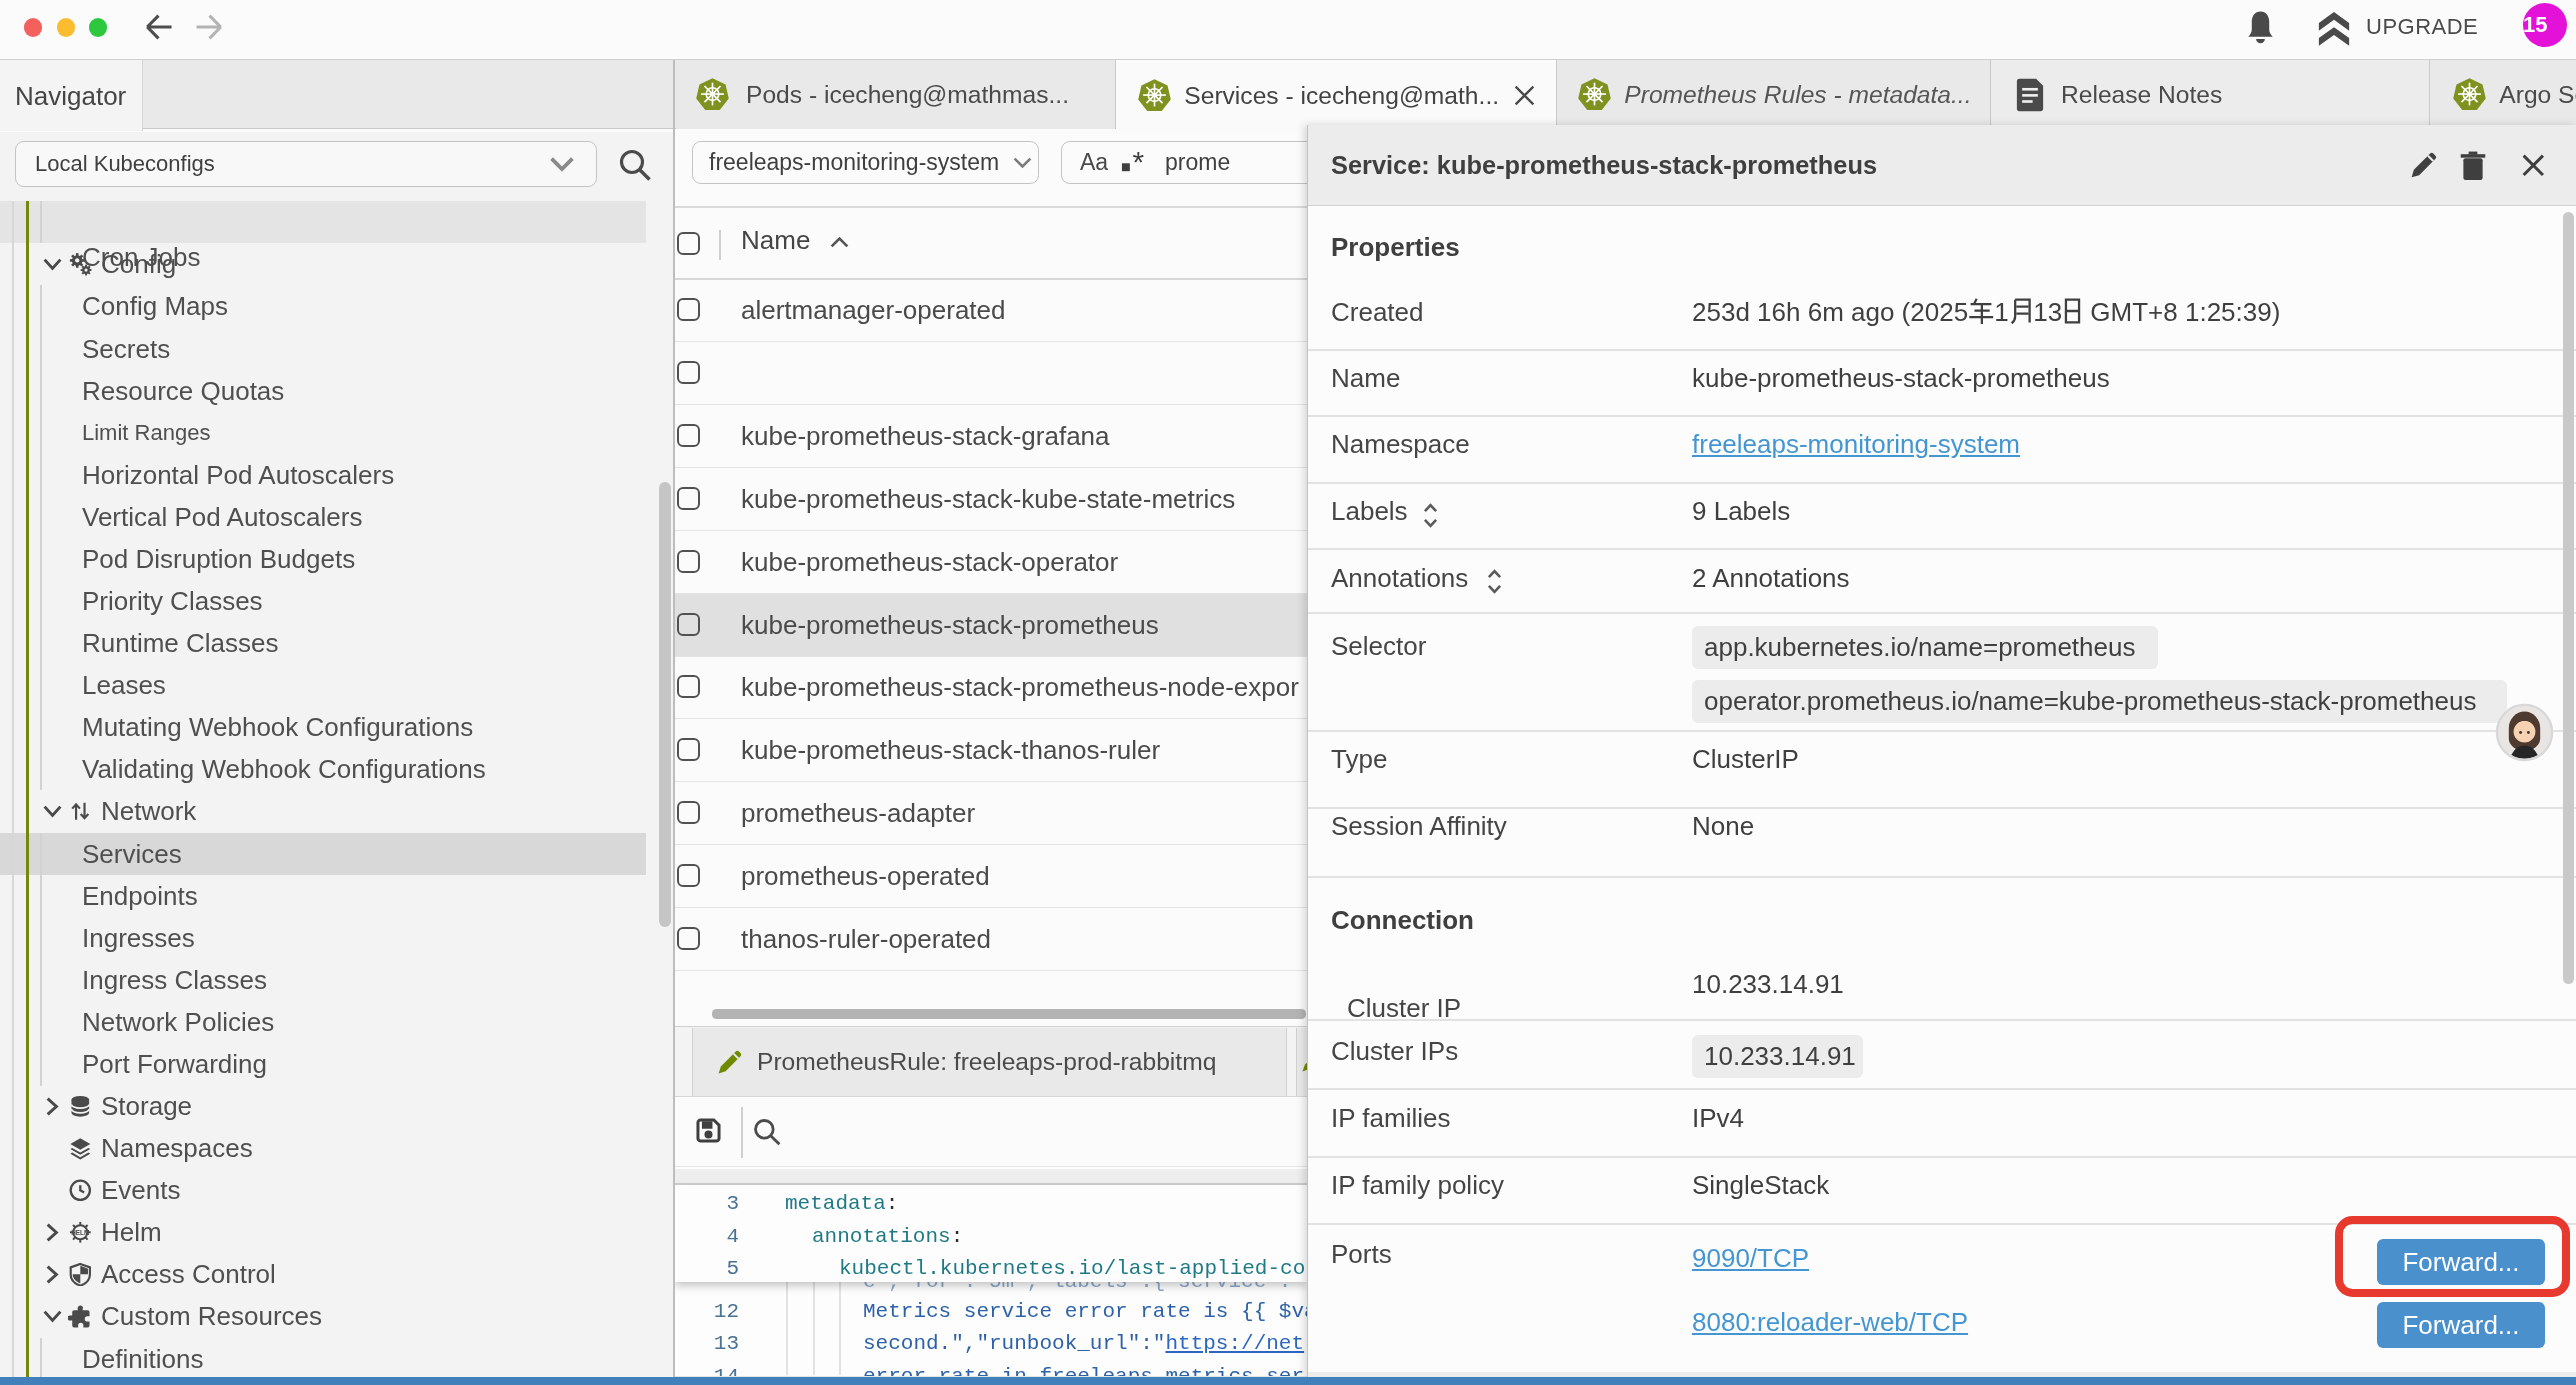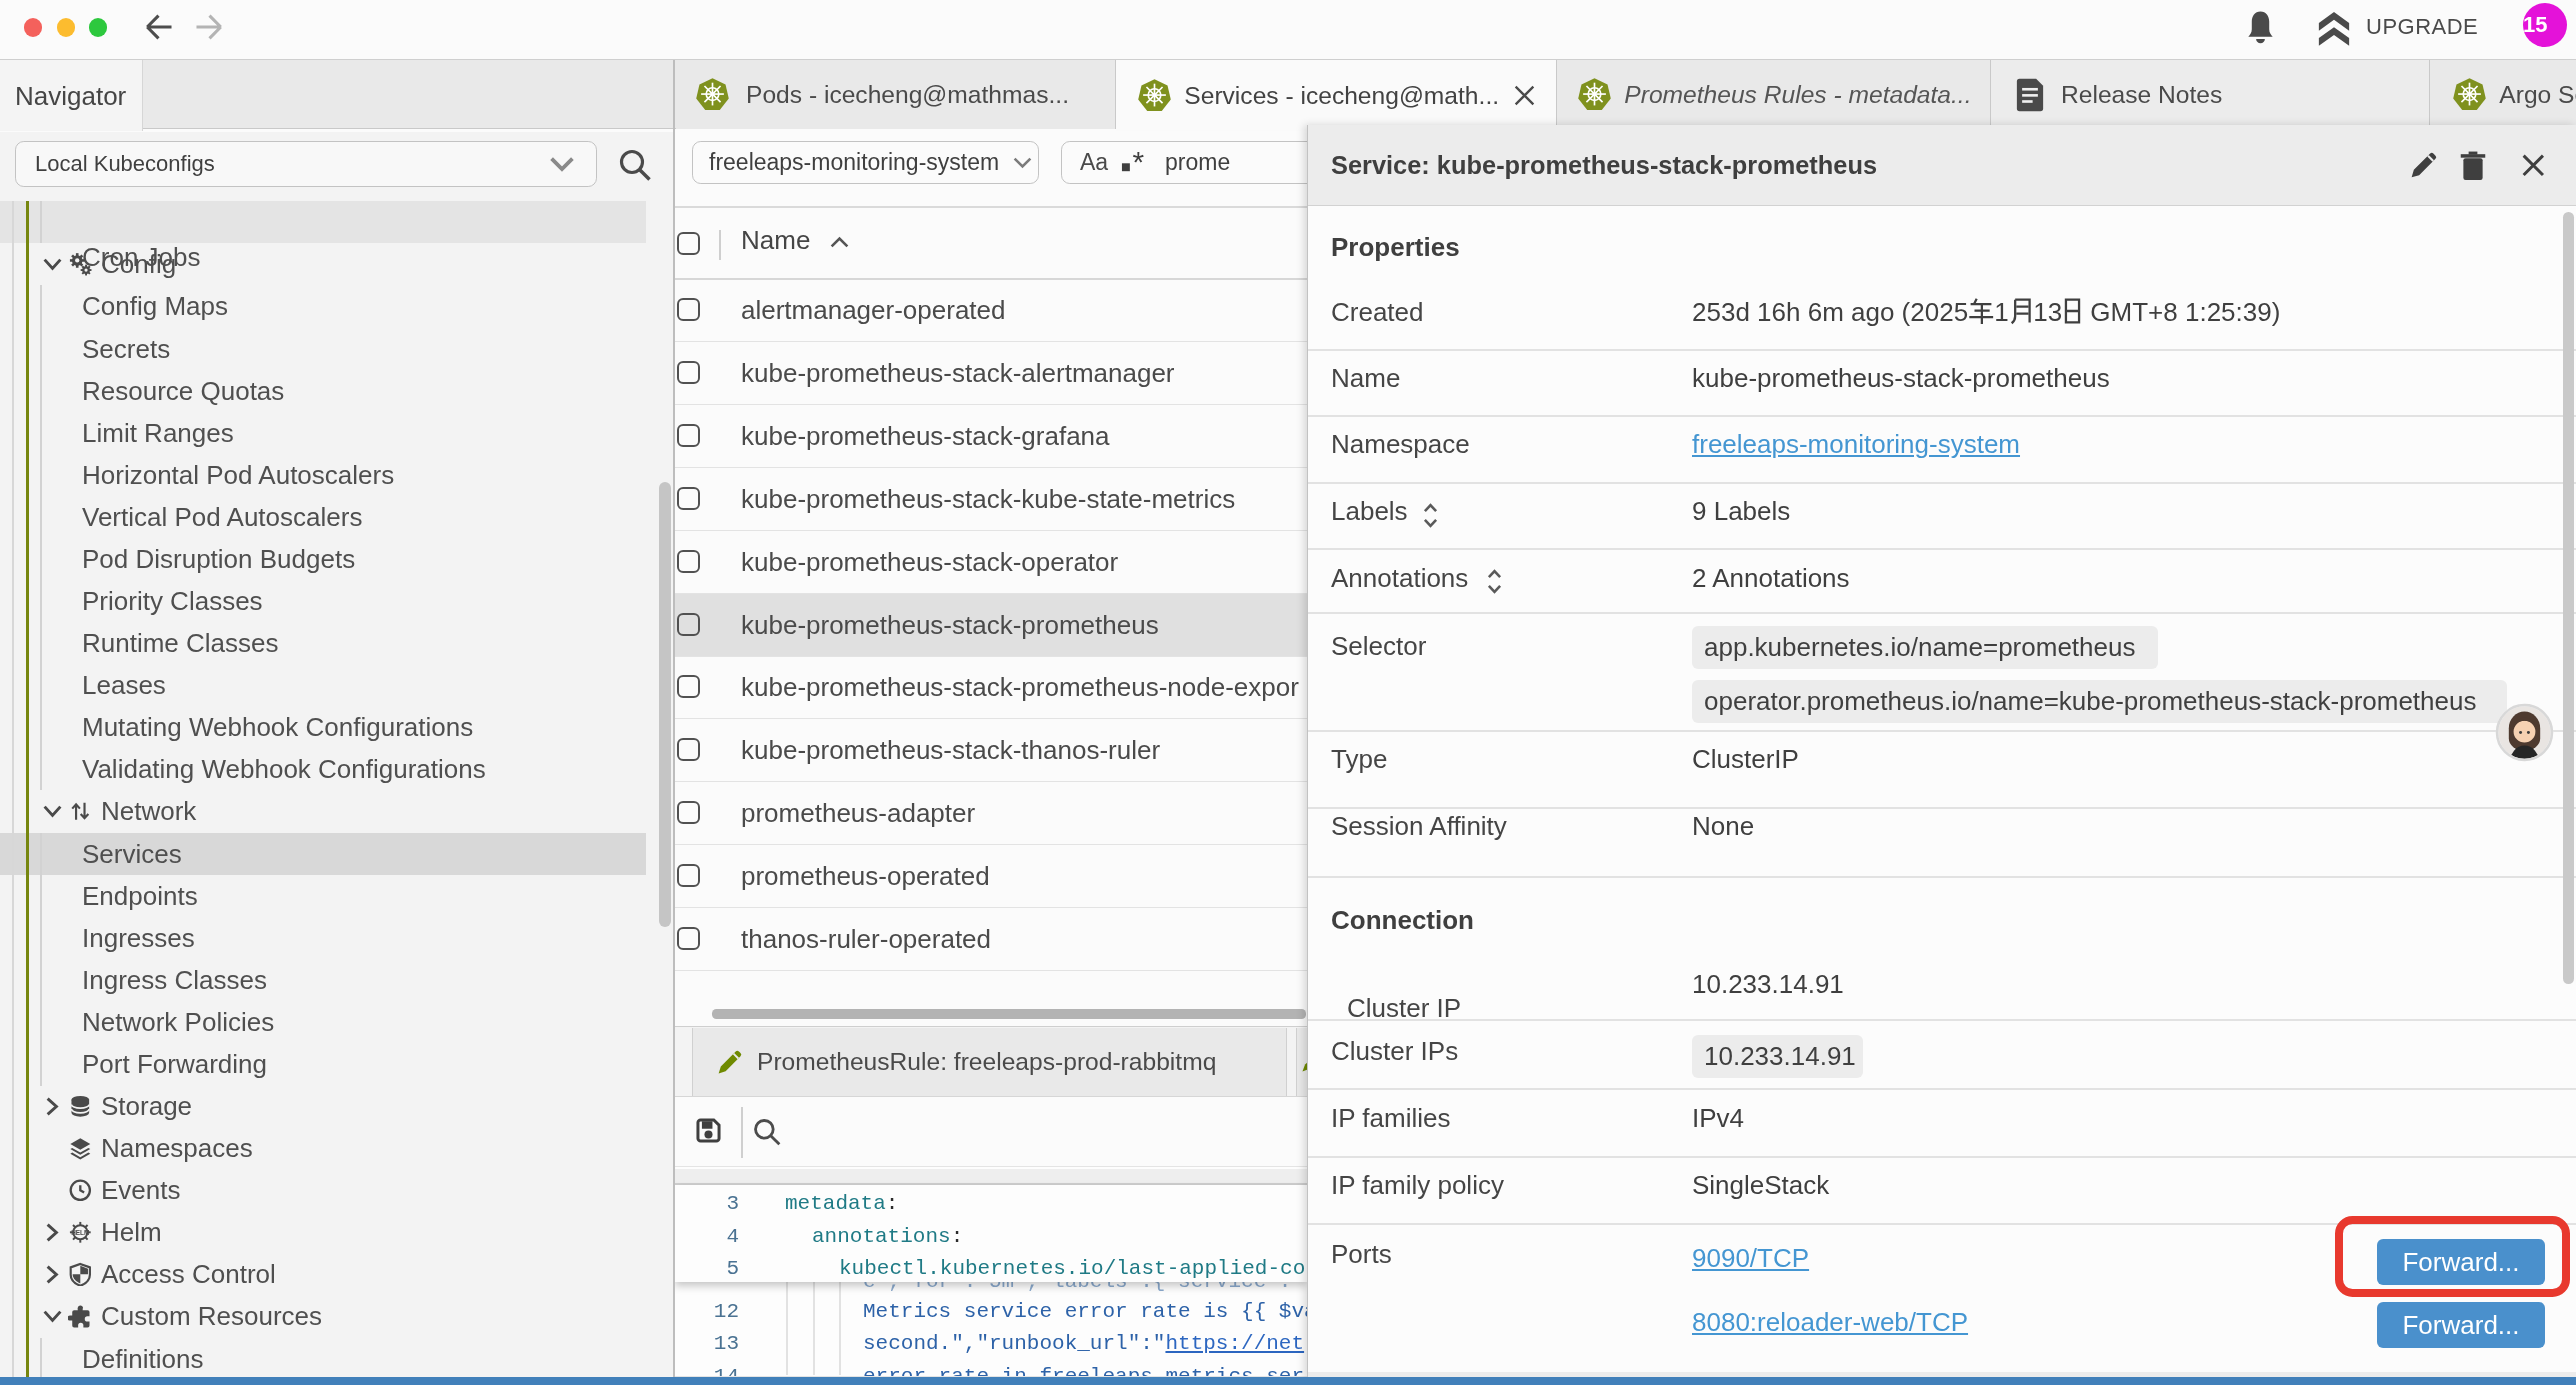--- a/index.html
+++ b/index.html
@@ -197,21 +197,21 @@
 <div class="abs" style="left:0;top:153px;width:673px;height:42px;">
       <span class="abs" style="left:82px;top:0;line-height:42px;font-size:26px;color:#4f4f4f;white-space:nowrap;">Config Maps</span>
     </div>
 <div class="abs" style="left:0;top:196px;width:673px;height:42px;">
       <span class="abs" style="left:82px;top:0;line-height:42px;font-size:26px;color:#4f4f4f;white-space:nowrap;">Secrets</span>
     </div>
 <div class="abs" style="left:0;top:238px;width:673px;height:42px;">
       <span class="abs" style="left:82px;top:0;line-height:42px;font-size:26px;color:#4f4f4f;white-space:nowrap;">Resource Quotas</span>
     </div>
 <div class="abs" style="left:0;top:280px;width:673px;height:42px;">
-      <span class="abs" style="left:82px;top:0;line-height:42px;font-size:26px;color:#4f4f4f;white-space:nowrap;">Limit Ranges</span>
+      <span class="abs" style="left:82px;top:0;line-height:42px;font-size:22px;color:#4f4f4f;white-space:nowrap;">Limit Ranges</span>
     </div>
 <div class="abs" style="left:0;top:322px;width:673px;height:42px;">
       <span class="abs" style="left:82px;top:0;line-height:42px;font-size:26px;color:#4f4f4f;white-space:nowrap;">Horizontal Pod Autoscalers</span>
     </div>
 <div class="abs" style="left:0;top:364px;width:673px;height:42px;">
       <span class="abs" style="left:82px;top:0;line-height:42px;font-size:26px;color:#4f4f4f;white-space:nowrap;">Vertical Pod Autoscalers</span>
     </div>
 <div class="abs" style="left:0;top:406px;width:673px;height:42px;">
       <span class="abs" style="left:82px;top:0;line-height:42px;font-size:26px;color:#4f4f4f;white-space:nowrap;">Pod Disruption Budgets</span>
     </div>
@@ -334,21 +334,20 @@
 <svg class="abs" style="left:154px;top:103px" width="21" height="14" viewBox="0 0 24 16">
       <path d="M3 13 L12 4 L21 13" stroke="#555" stroke-width="3" fill="none"></path>
     </svg>
 <div class="abs" style="left:0;top:146px;width:632px;height:1.8px;background:#d7d7d7;"></div>
 <div class="abs" style="left:0;top:147px;width:632px;height:63px;border-bottom:1.8px solid #e3e3e3;">
       <div class="abs" style="left:1.8px;top:19px;width:23px;height:23px;border:2.3px solid #515151;border-radius:6.1px;"></div>
       <span class="abs" style="left:66px;top:0;line-height:63px;font-size:26px;color:#4a4a4a;white-space:nowrap;">alertmanager-operated</span>
     </div>
 <div class="abs" style="left:0;top:210px;width:632px;height:63px;border-bottom:1.8px solid #e3e3e3;">
       <div class="abs" style="left:1.8px;top:19px;width:23px;height:23px;border:2.3px solid #515151;border-radius:6.1px;"></div>
-      <span class="abs" style="left:66px;top:0;line-height:63px;font-size:26px;color:#4a4a4a;white-space:nowrap;">kube-prometheus-stack-alertmanager</span>
     </div>
 <div class="abs" style="left:0;top:273px;width:632px;height:63px;border-bottom:1.8px solid #e3e3e3;">
       <div class="abs" style="left:1.8px;top:19px;width:23px;height:23px;border:2.3px solid #515151;border-radius:6.1px;"></div>
       <span class="abs" style="left:66px;top:0;line-height:63px;font-size:26px;color:#4a4a4a;white-space:nowrap;">kube-prometheus-stack-grafana</span>
     </div>
 <div class="abs" style="left:0;top:336px;width:632px;height:63px;border-bottom:1.8px solid #e3e3e3;">
       <div class="abs" style="left:1.8px;top:19px;width:23px;height:23px;border:2.3px solid #515151;border-radius:6.1px;"></div>
       <span class="abs" style="left:66px;top:0;line-height:63px;font-size:26px;color:#4a4a4a;white-space:nowrap;">kube-prometheus-stack-kube-state-metrics</span>
     </div>
 <div class="abs" style="left:0;top:399px;width:632px;height:63px;border-bottom:1.8px solid #e3e3e3;">

